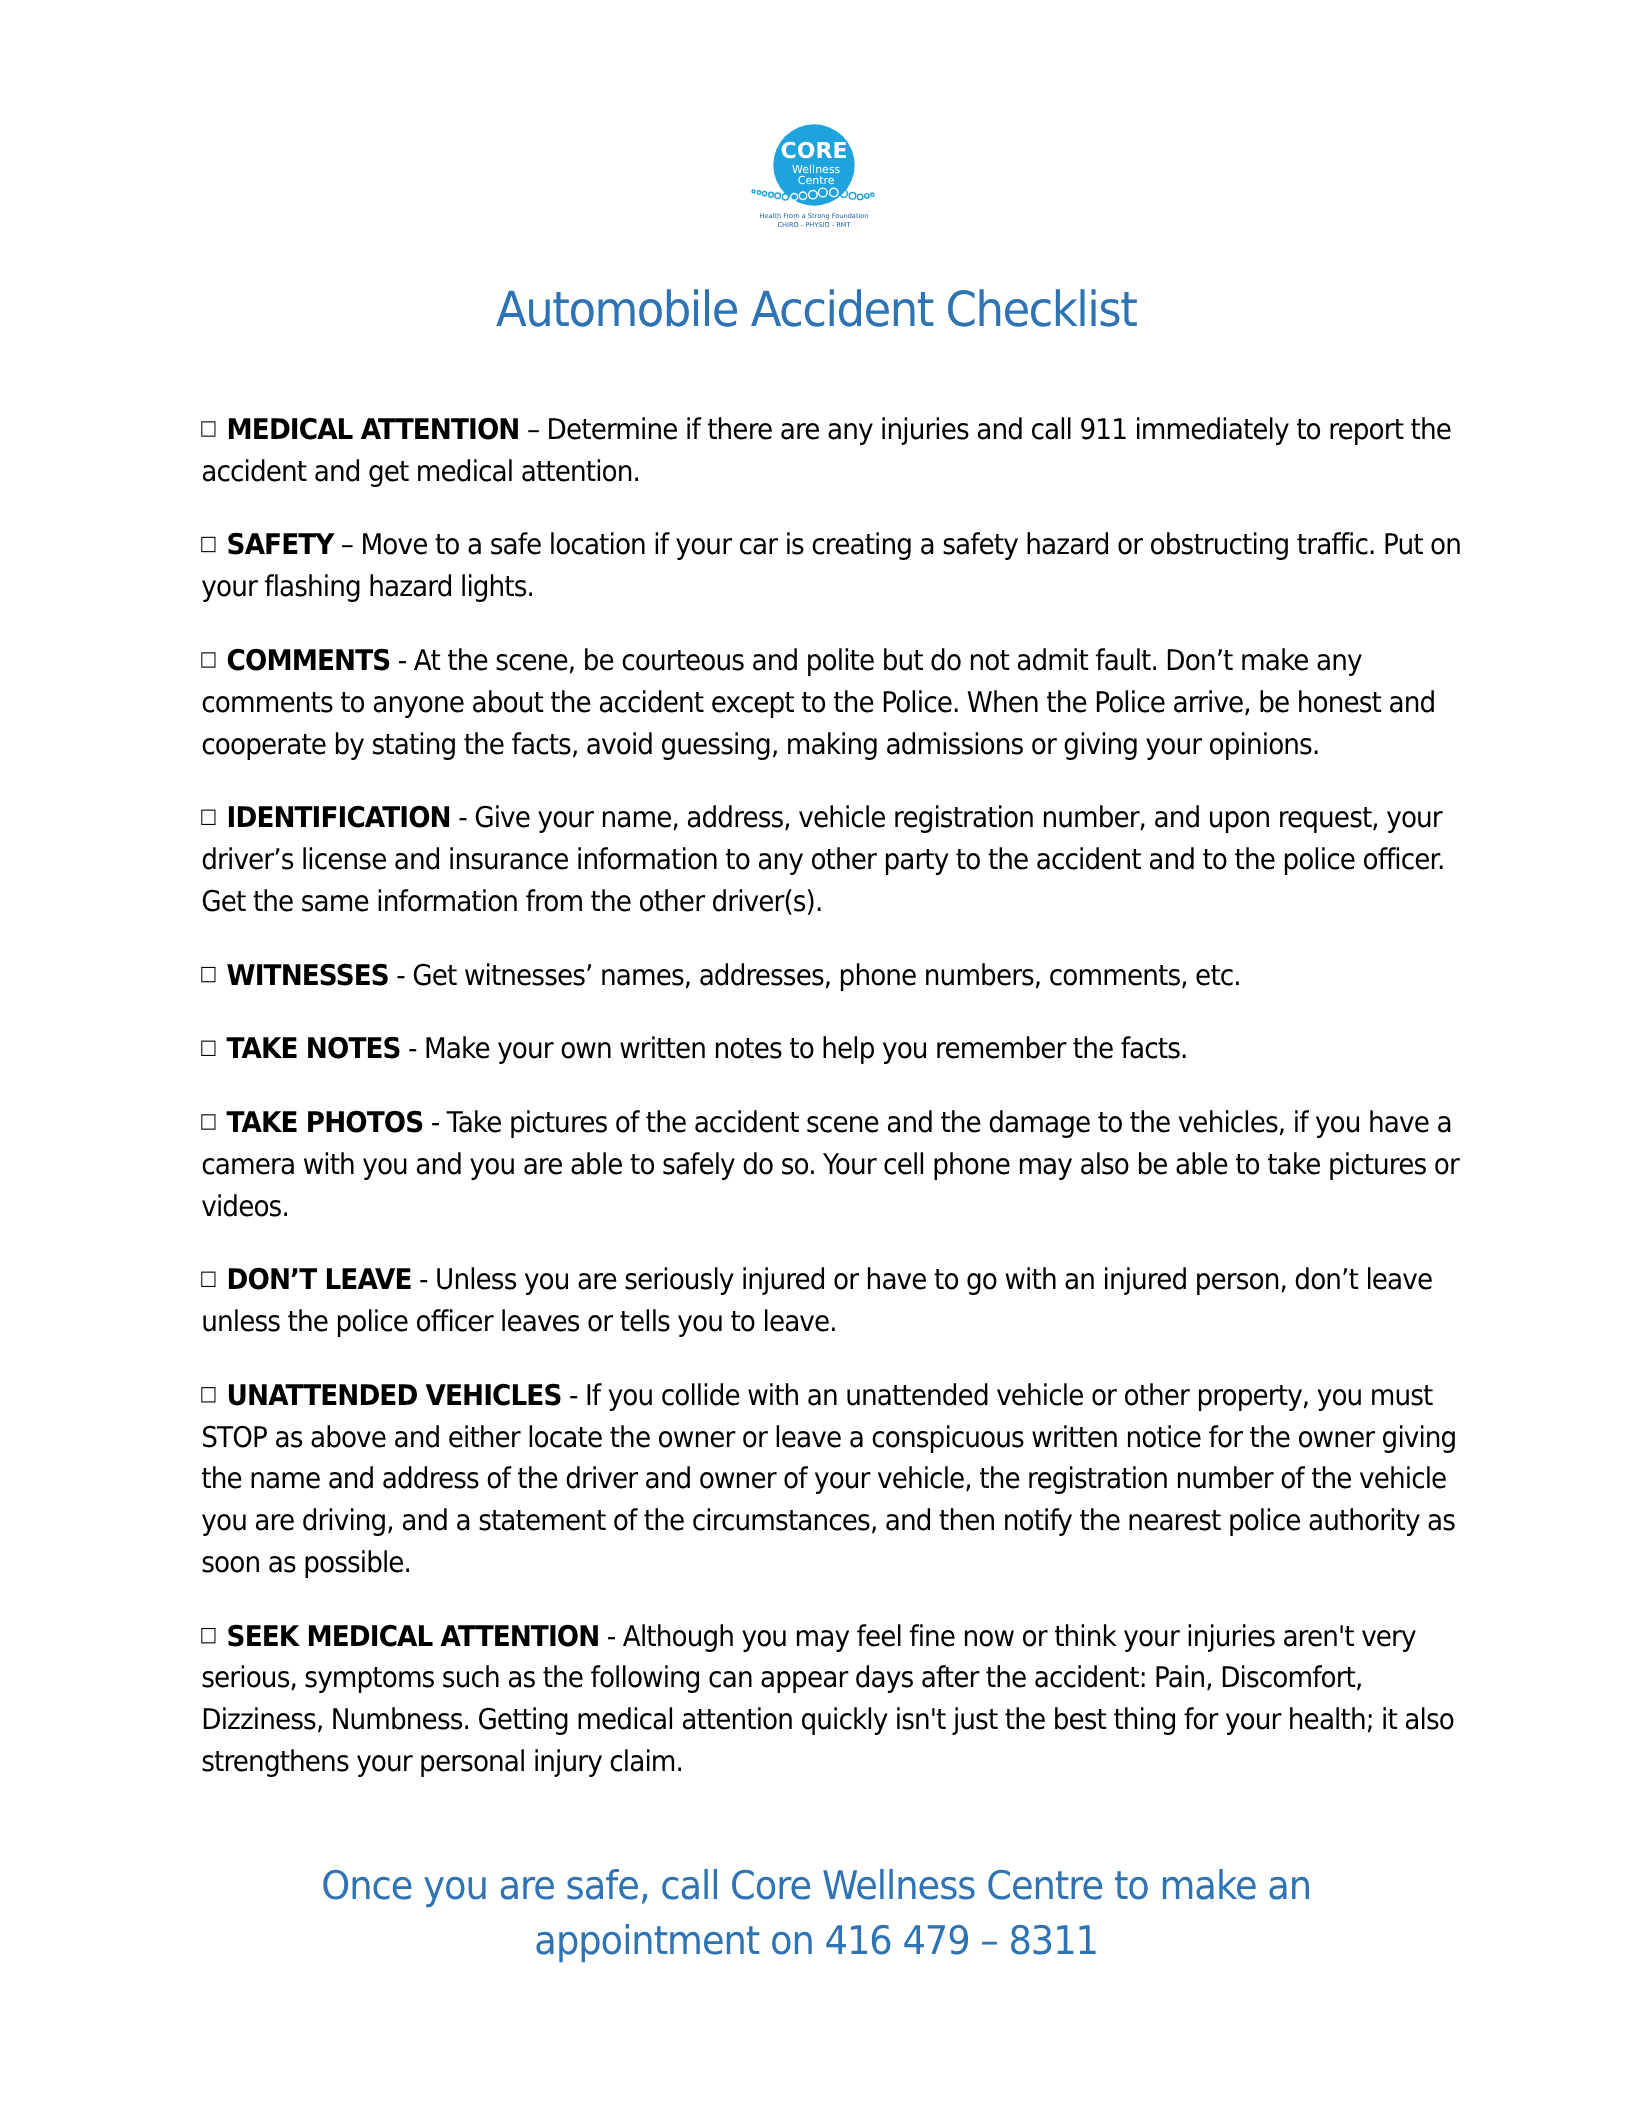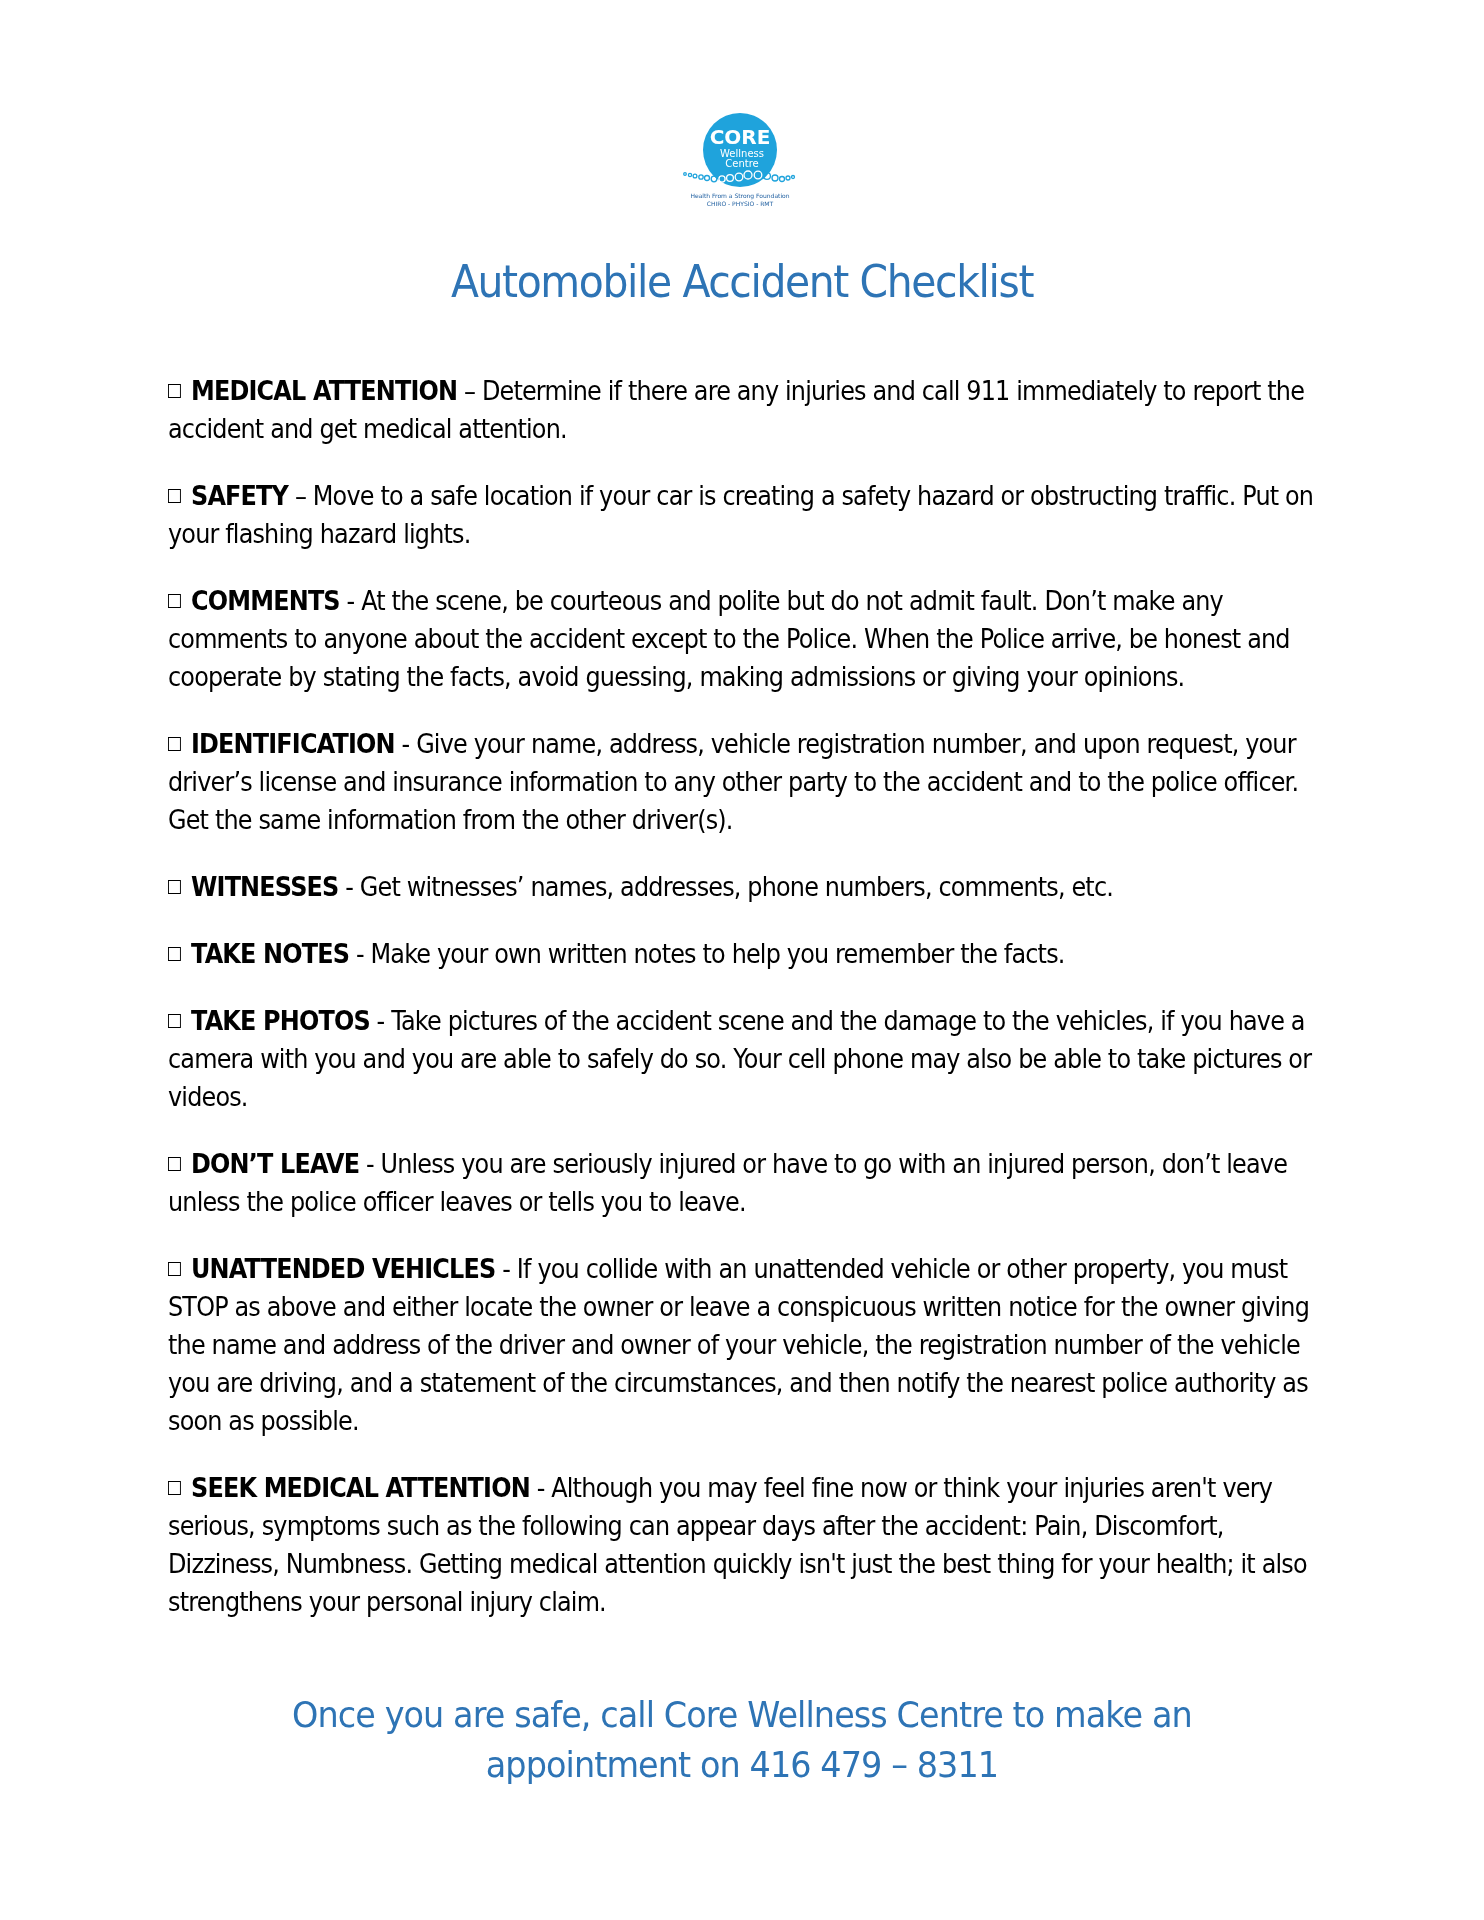--- a/index.html
+++ b/index.html
@@ -3,21 +3,21 @@
 <meta charset="utf-8">
 <style>
   html, body { margin: 0; padding: 0; background: #ffffff; }
   body { width: 1484px; height: 1920px; position: relative; overflow: hidden;
          font-family: "DejaVu Sans", sans-serif; color: #000; }
   .logo { position: absolute; left: 670px; top: 112px; width: 150px; height: 110px; text-align: center; }
   .logo svg { display: block; }
   .title { position: absolute; top: 256px; left: 0; width: 1484px; text-align: center;
            font-size: 44px; color: #2e74b5; font-family: "DejaVu Sans", sans-serif;
            letter-spacing: -1.5px; transform: scaleX(0.93); transform-origin: center; }
-  .content { position: absolute; left: 168px; top: 372px; width: 1150px; }
+  .content { position: absolute; left: 183px; top: 372px; width: 1150px; }
   .item { font-size: 26px; line-height: 38px; margin-bottom: 29px;
           letter-spacing: -0.9px; transform: scaleX(0.92); transform-origin: left;
           width: 1250px; }
   .cb { display: inline-block; width: 12px; height: 12px; border: 1px solid #000;
         margin-right: 11px; vertical-align: 2px; }
   .head { font-weight: bold; }
   .footer { position: absolute; top: 1690px; left: 0; width: 1484px; text-align: center;
             font-size: 36px; line-height: 50px; color: #2e74b5;
             letter-spacing: -1px; transform: scaleX(0.93); transform-origin: center; }
 </style>

